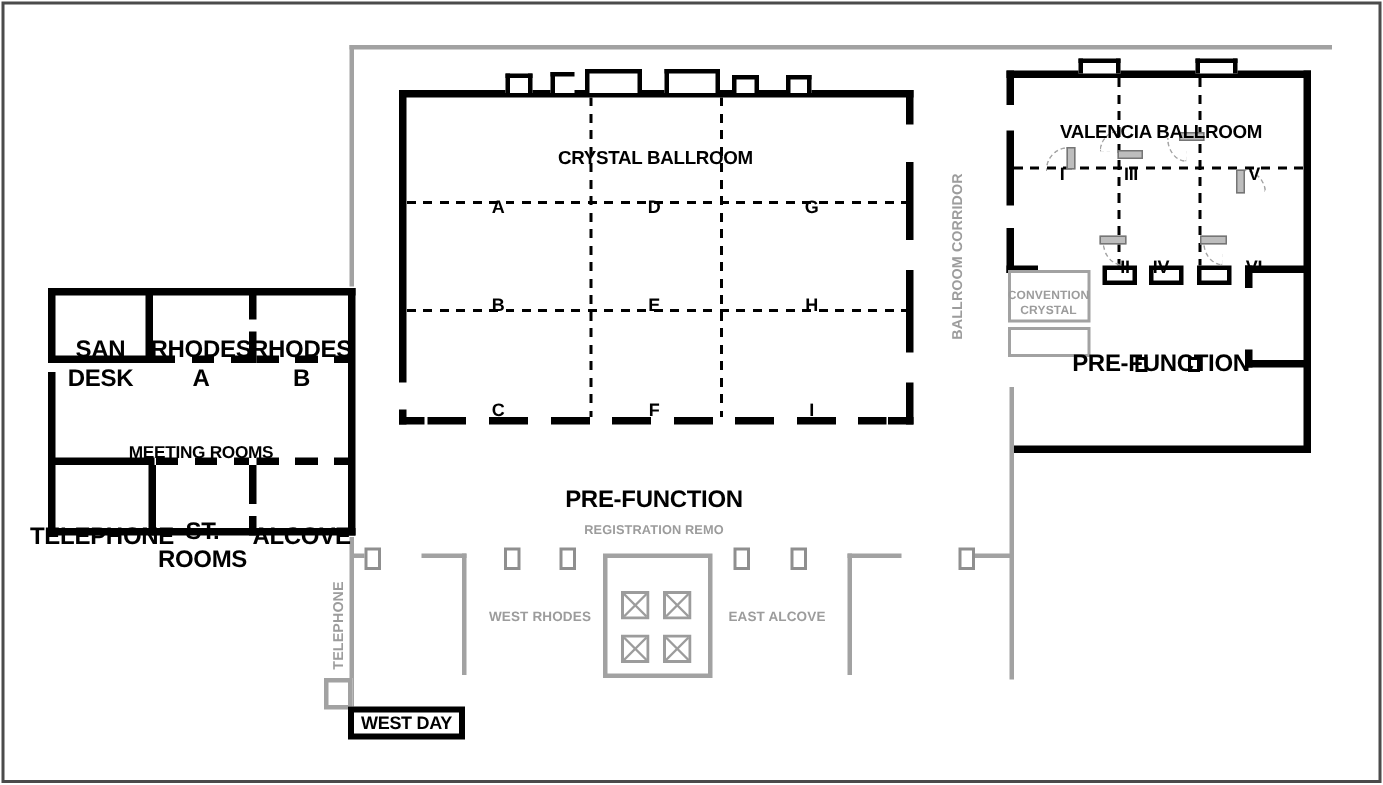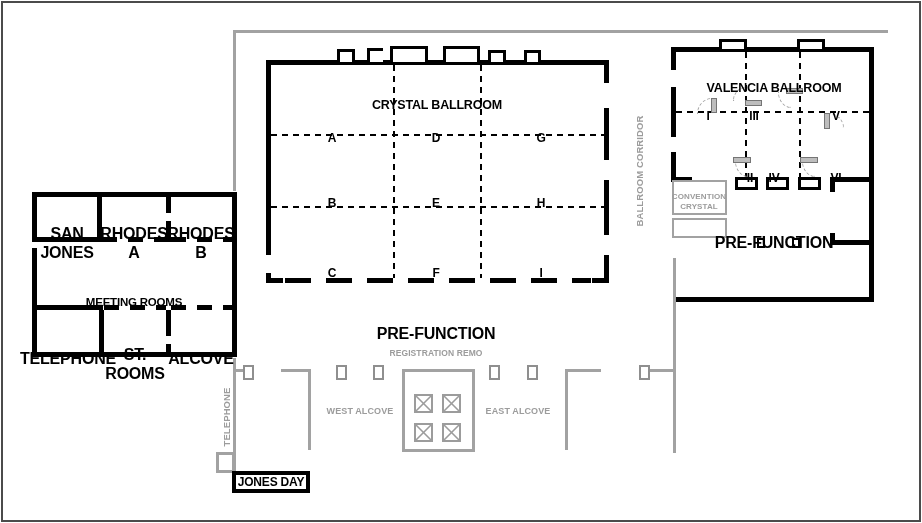--- a/index.html
+++ b/index.html
@@ -173,21 +173,21 @@
 
   <div class="b" style="left:830px;top:233px;width:5px;height:12px"></div>
   <div class="b" style="left:830px;top:240px;width:44px;height:5px"></div>
   <div class="b" style="left:676px;top:297px;width:198px;height:5px"></div>
   <div class="colb" style="left:757px;top:238px;width:4px;height:6px"></div>
   <div class="colb" style="left:792px;top:238px;width:4px;height:6px"></div>
   <div class="gbox2" style="left:672px;top:180px;width:51px;height:31px"></div>
   <div class="gbox2" style="left:672px;top:218px;width:51px;height:16px"></div>
 
   <div class="jones" style="left:232px;top:471px;width:70px;height:14px">
-    <span>JONES DAY</span>
+    <span>WEST DAY</span>
   </div>
 
   <div class="lbl sz13" style="left:437px;top:77px">CRYSTAL BALLROOM</div>
   <div class="lbl sz12" style="left:332px;top:110px">A</div>
   <div class="lbl sz12" style="left:436px;top:110px">D</div>
   <div class="lbl sz12" style="left:541px;top:110px">G</div>
   <div class="lbl sz12" style="left:332px;top:175px">B</div>
   <div class="lbl sz12" style="left:436px;top:175px">E</div>
   <div class="lbl sz12" style="left:541px;top:175px">H</div>
   <div class="lbl sz12" style="left:332px;top:245px">C</div>
@@ -199,21 +199,21 @@
   <div class="lbl sz12" style="left:708px;top:88px">I</div>
   <div class="lbl sz12" style="left:754px;top:88px">III</div>
   <div class="lbl sz12" style="left:836px;top:88px">V</div>
   <div class="lbl sz12" style="left:750px;top:150px">II</div>
   <div class="lbl sz12" style="left:774px;top:150px">IV</div>
   <div class="lbl sz12" style="left:836px;top:150px">VI</div>
   <div class="lbl sz11" style="left:774px;top:215px">PRE-FUNCTION</div>
 
   <div class="lbl sz11" style="left:67px;top:216px">
     <span class="ln">SAN</span>
-    <span class="ln">JONES</span>
+    <span class="ln">DESK</span>
   </div>
   <div class="lbl sz11" style="left:134px;top:216px">
     <span class="ln">RHODES</span>
     <span class="ln">A</span>
   </div>
   <div class="lbl sz11" style="left:201px;top:216px">
     <span class="ln">RHODES</span>
     <span class="ln">B</span>
   </div>
   <div class="lbl sz115" style="left:134px;top:274px">MEETING ROOMS</div>
@@ -227,16 +227,16 @@
   <div class="lbl sz11" style="left:201px;top:331px">
     <span class="ln">ALCOVE</span>
   </div>
 
   <div class="glbl vert sz95" style="left:639px;top:171px">BALLROOM CORRIDOR</div>
   <div class="glbl sz8" style="left:699px;top:202px">
     <span class="ln">CONVENTION</span>
     <span class="ln">CRYSTAL</span>
   </div>
   <div class="glbl sz85" style="left:436px;top:353px">REGISTRATION REMO</div>
-  <div class="glbl sz9" style="left:360px;top:411px">WEST ALCOVE</div>
+  <div class="glbl sz9" style="left:360px;top:411px">WEST RHODES</div>
   <div class="glbl sz9" style="left:518px;top:411px">EAST ALCOVE</div>
   <div class="glbl vert sz95" style="left:226px;top:417px">TELEPHONE</div>
 </div>
 
 </body></html>

